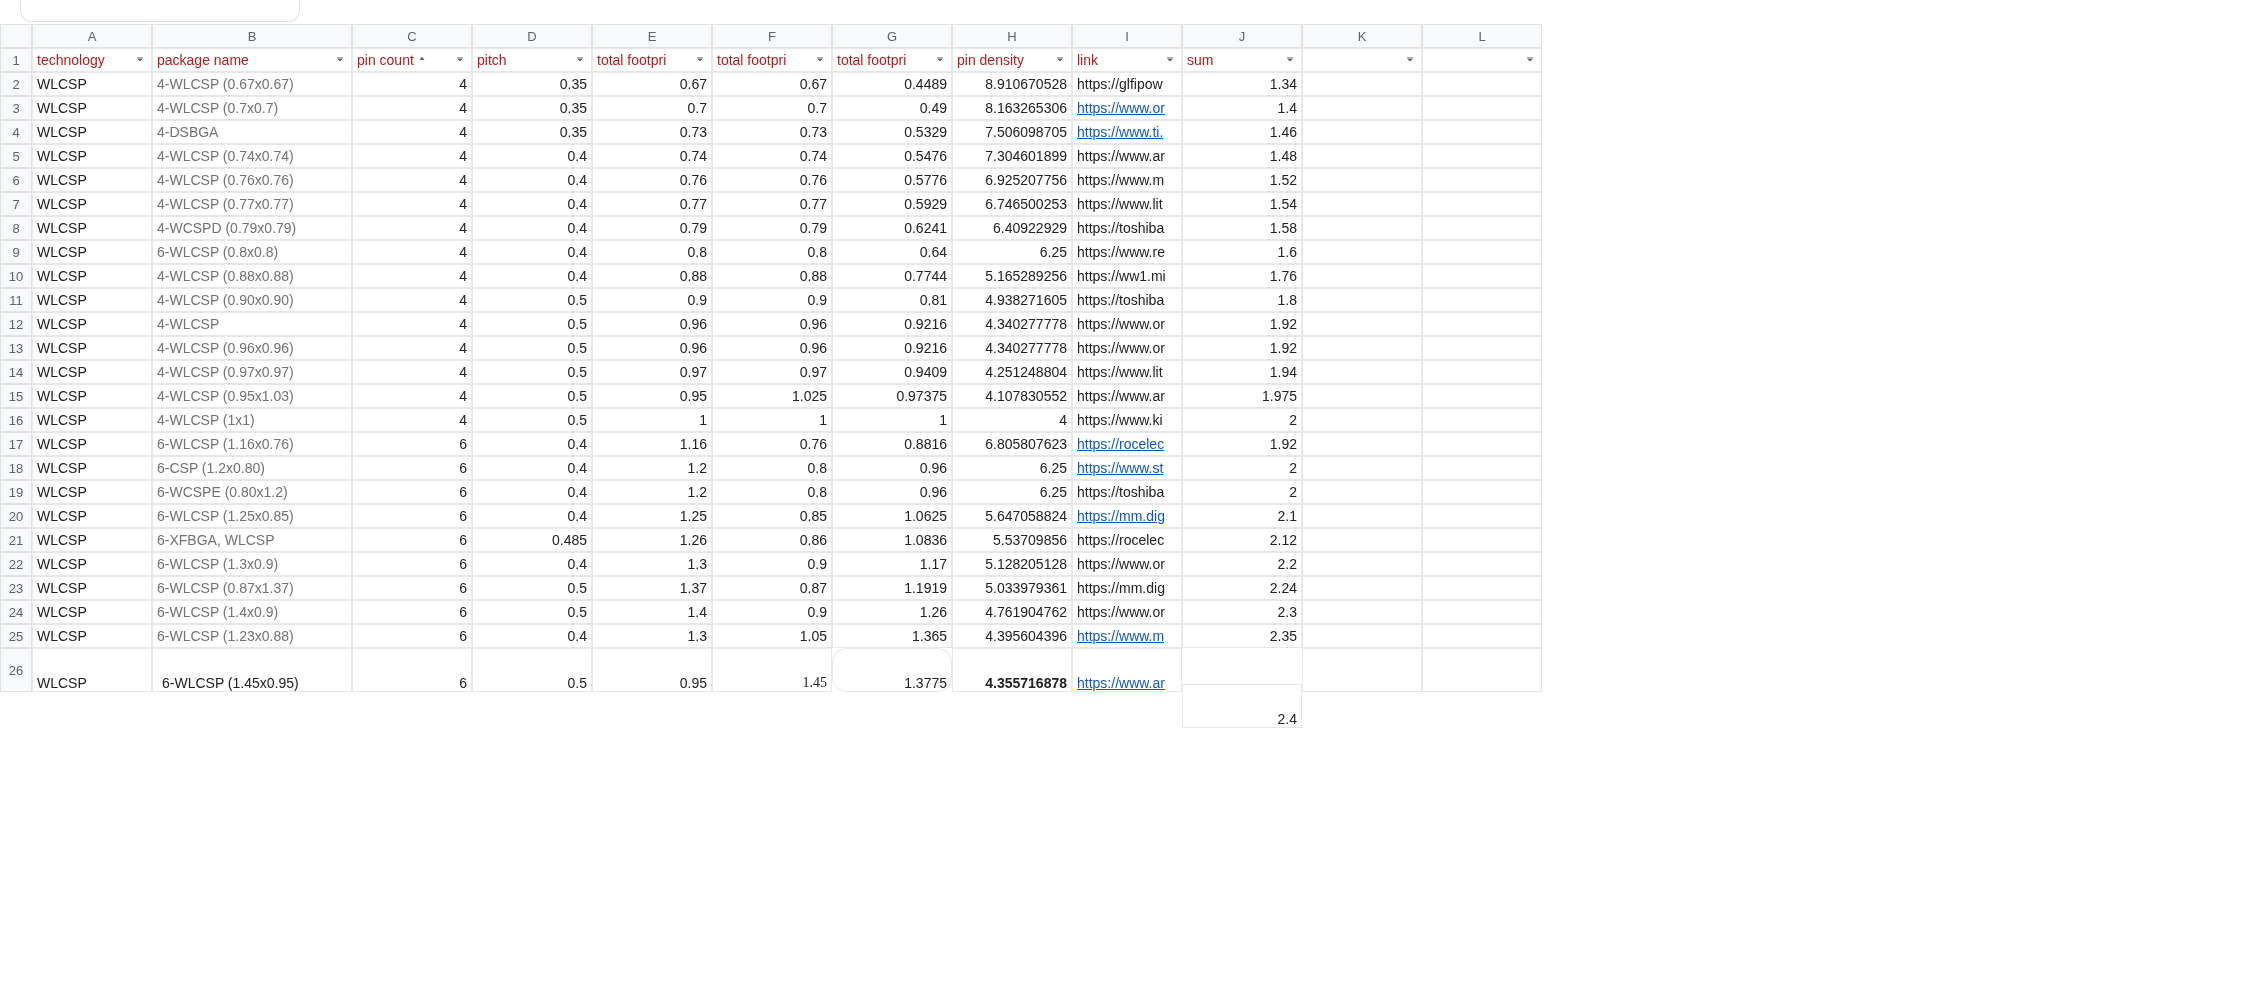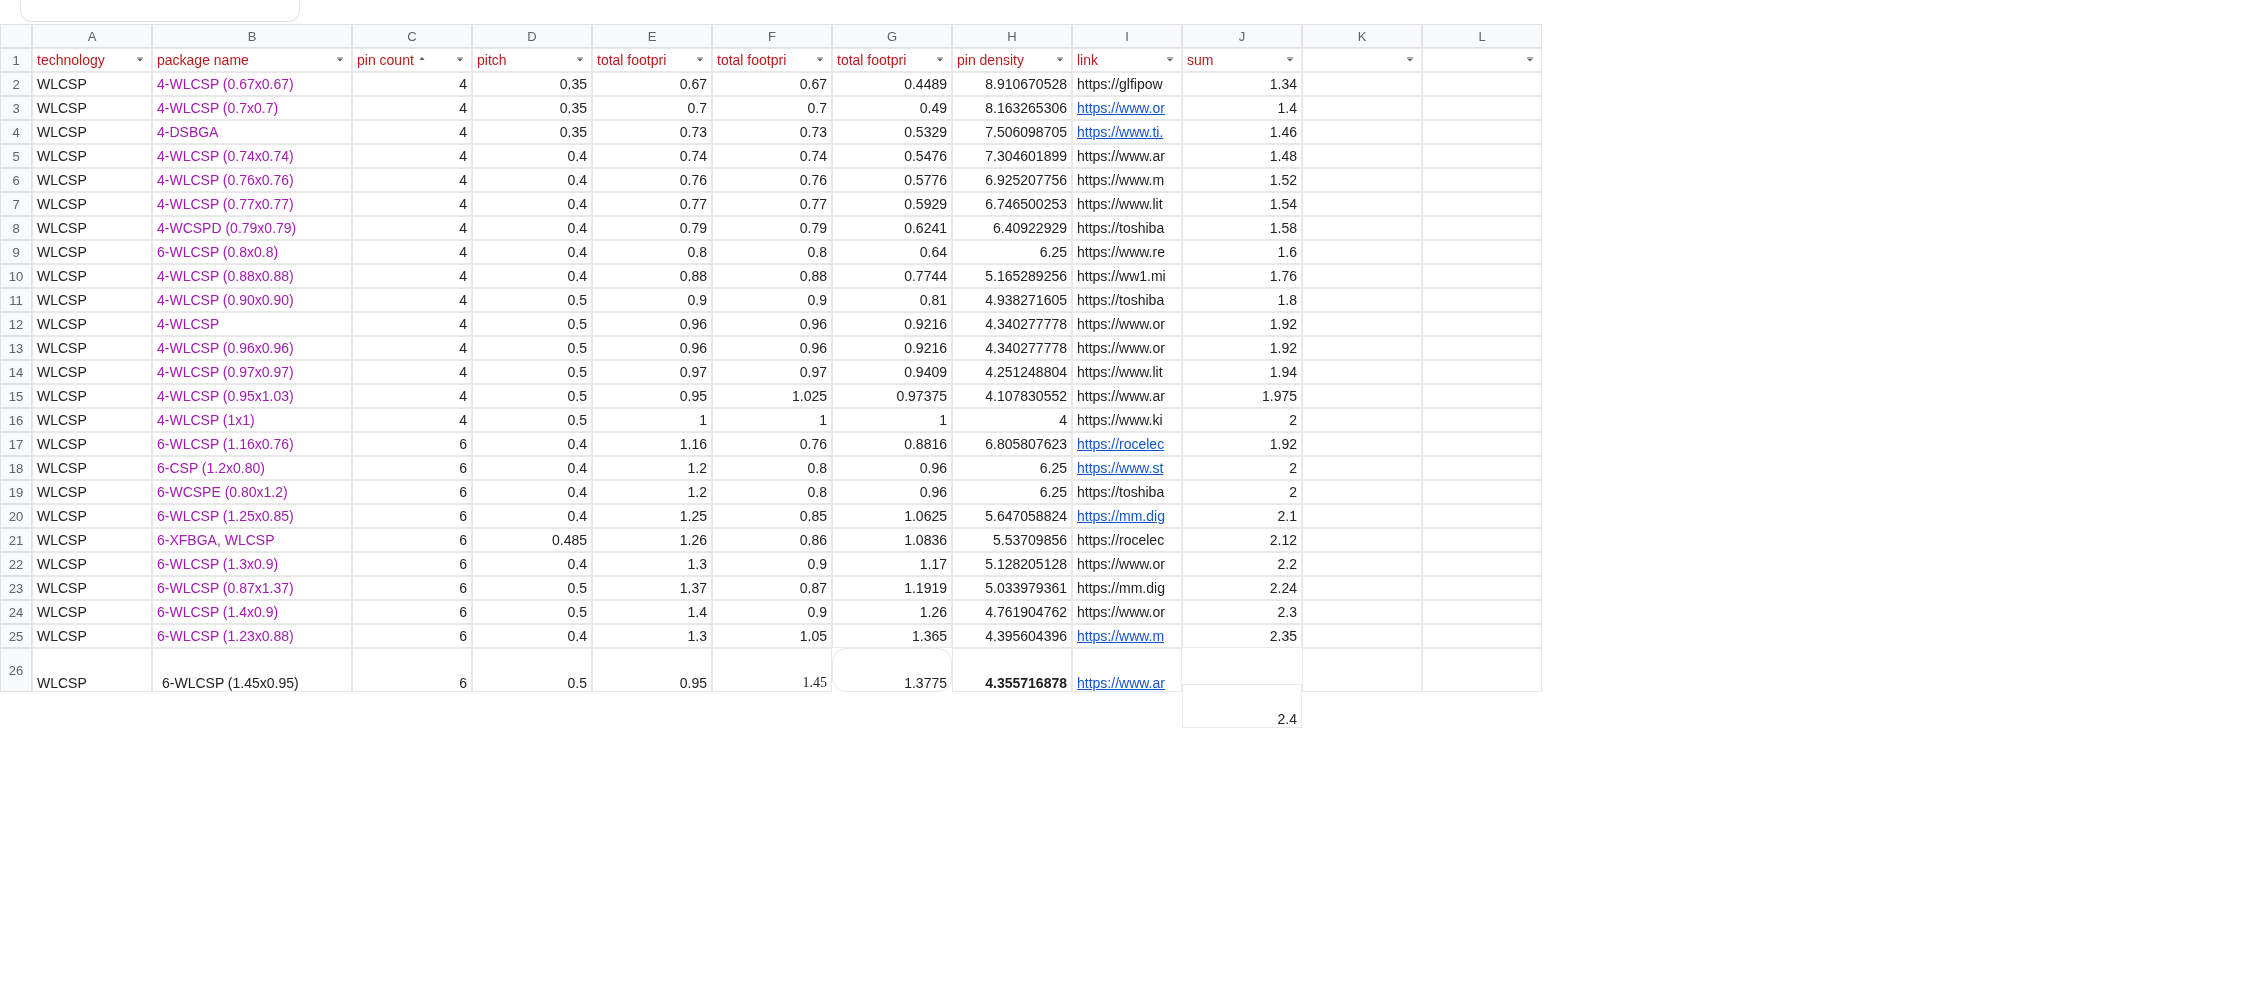--- a/index.html
+++ b/index.html
@@ -43,21 +43,21 @@
     white-space: nowrap;
     font-size: 14px;
   }
   .cell.header-row {
     font-size: 14px;
     color: #b91c1c;
     position: relative;
   }
   .cell.num { justify-content: flex-end; }
   .cell.text { justify-content: flex-start; }
-  .cell.gray { color: #a21caf; }
+  .cell.gray { color: #737373; }
   .cell.link { color: #1155cc; text-decoration: underline; cursor: pointer; }
   .filter-icon {
     width: 14px; height: 14px;
     margin-left: auto;
     display: inline-flex;
     align-items: center;
     justify-content: center;
     color: #5f6368;
     cursor: pointer;
     flex-shrink: 0;

